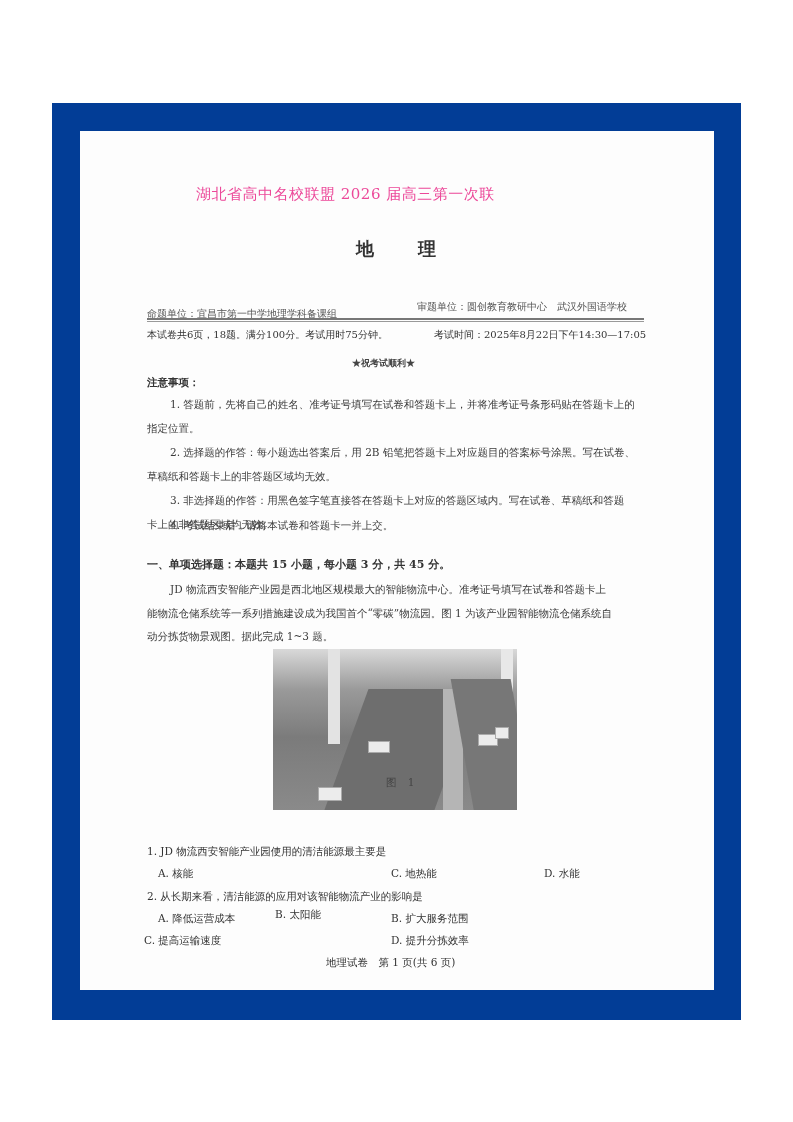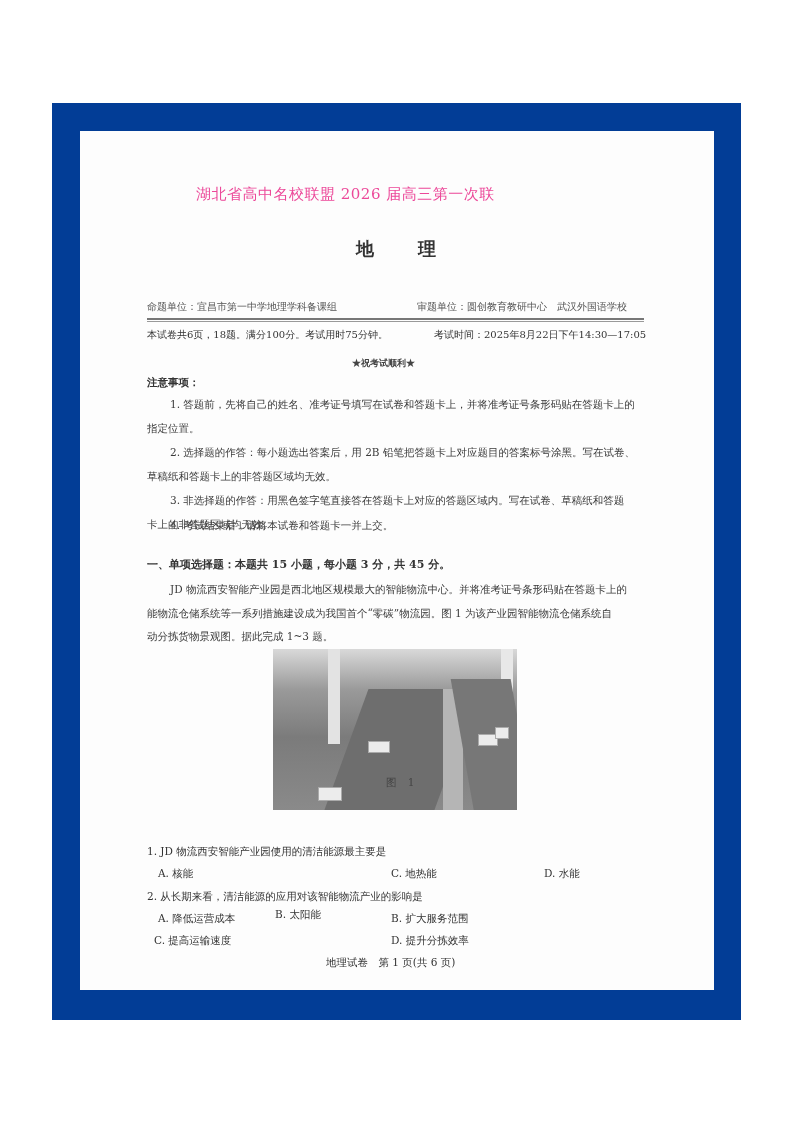--- a/index.html
+++ b/index.html
@@ -12,21 +12,21 @@
     background: #023d96;
   }
   .paper {
     position: absolute; left: 80px; top: 131px; width: 634px; height: 859px;
     background: #fdfdfd;
   }
   .abs { position: absolute; white-space: nowrap; }
   .title { left: 196px; top: 185px; font-size: 15px; color: #ec4899; letter-spacing: 0.5px; }
   .subject { left: 356px; top: 237px; font-size: 18px; font-weight: bold; color: #333; letter-spacing: 44px; }
   .meta { top: 300px; font-size: 10px; color: #555; }
-  .meta.left { left: 147px; }
+  .meta.left { left: 147px; margin-top: 7px; }
   .meta.right { left: 417px; }
   .rule1 { position: absolute; left: 147px; top: 318px; width: 497px; height: 2px; background: #777; }
   .rule2 { position: absolute; left: 147px; top: 321px; width: 497px; height: 1px; background: #999; }
   .info { top: 328px; font-size: 10px; font-weight: normal; color: #333; }
   .info.left { left: 147px; }
   .info.right { left: 434px; }
   .wish { left: 352px; top: 357px; font-size: 9px; font-weight: bold; color: #444; }
   .notice-h { left: 147px; top: 376px; font-size: 10.5px; font-weight: bold; color: #333; }
   .para { font-size: 10.5px; color: #3a3a3a; line-height: 24px; }
   .section-h { left: 147px; top: 557px; font-size: 11px; font-weight: bold; color: #333; }
@@ -66,21 +66,21 @@
 <div class="abs notice-h">注意事项：</div>
 <div class="abs para" style="left:170px; top:392px;">1. 答题前，先将自己的姓名、准考证号填写在试卷和答题卡上，并将准考证号条形码贴在答题卡上的</div>
 <div class="abs para" style="left:147px; top:416px;">指定位置。</div>
 <div class="abs para" style="left:170px; top:440px;">2. 选择题的作答：每小题选出答案后，用 2B 铅笔把答题卡上对应题目的答案标号涂黑。写在试卷、</div>
 <div class="abs para" style="left:147px; top:464px;">草稿纸和答题卡上的非答题区域均无效。</div>
 <div class="abs para" style="left:170px; top:488px;">3. 非选择题的作答：用黑色签字笔直接答在答题卡上对应的答题区域内。写在试卷、草稿纸和答题</div>
 <div class="abs para" style="left:147px; top:512px;">卡上的非答题区域均无效。</div>
 <div class="abs para" style="left:170px; top:512px; top:513px;">4. 考试结束后，请将本试卷和答题卡一并上交。</div>
 
 <div class="abs section-h">一、单项选择题：本题共 15 小题，每小题 3 分，共 45 分。</div>
-<div class="abs para" style="left:170px; top:577px;">JD 物流西安智能产业园是西北地区规模最大的智能物流中心。并将准考证号条形码贴在答题卡上的</div>
+<div class="abs para" style="left:170px; top:577px;">JD 物流西安智能产业园是西北地区规模最大的智能物流中心。准考证号填写在试卷和答题卡上</div>
 <div class="abs para" style="left:147px; top:601px;">能物流仓储系统等一系列措施建设成为我国首个“零碳”物流园。图 1 为该产业园智能物流仓储系统自</div>
 <div class="abs para" style="left:147px; top:624px;">动分拣货物景观图。据此完成 1~3 题。</div>
 
 <div class="photo">
   <div class="pillar"></div>
   <div class="pillar2"></div>
   <div class="belt1"></div>
   <div class="track"></div>
   <div class="belt2"></div>
   <div class="box" style="left:95px; top:92px; width:20px; height:10px;"></div>
@@ -92,16 +92,16 @@
 
 <div class="abs q" style="left:147px; top:845px;">1. JD 物流西安智能产业园使用的清洁能源最主要是</div>
 <div class="abs opt" style="left:158px; top:867px;">A. 核能</div>
 <div class="abs opt" style="left:275px; top:867px;margin-top:41px;">B. 太阳能</div>
 <div class="abs opt" style="left:391px; top:867px;">C. 地热能</div>
 <div class="abs opt" style="left:508px; top:867px;margin-left:36px;">D. 水能</div>
 
 <div class="abs q" style="left:147px; top:890px;">2. 从长期来看，清洁能源的应用对该智能物流产业的影响是</div>
 <div class="abs opt" style="left:158px; top:912px;">A. 降低运营成本</div>
 <div class="abs opt" style="left:391px; top:912px;text-align:right;">B. 扩大服务范围</div>
-<div class="abs opt" style="left:154px; top:934px;">C. 提高运输速度</div>
+<div class="abs opt" style="left:144px; top:934px;">C. 提高运输速度</div>
 <div class="abs opt" style="left:391px; top:934px;">D. 提升分拣效率</div>
 
 <div class="abs footer">地理试卷　第 1 页(共 6 页)</div>
 
 </body></html>

